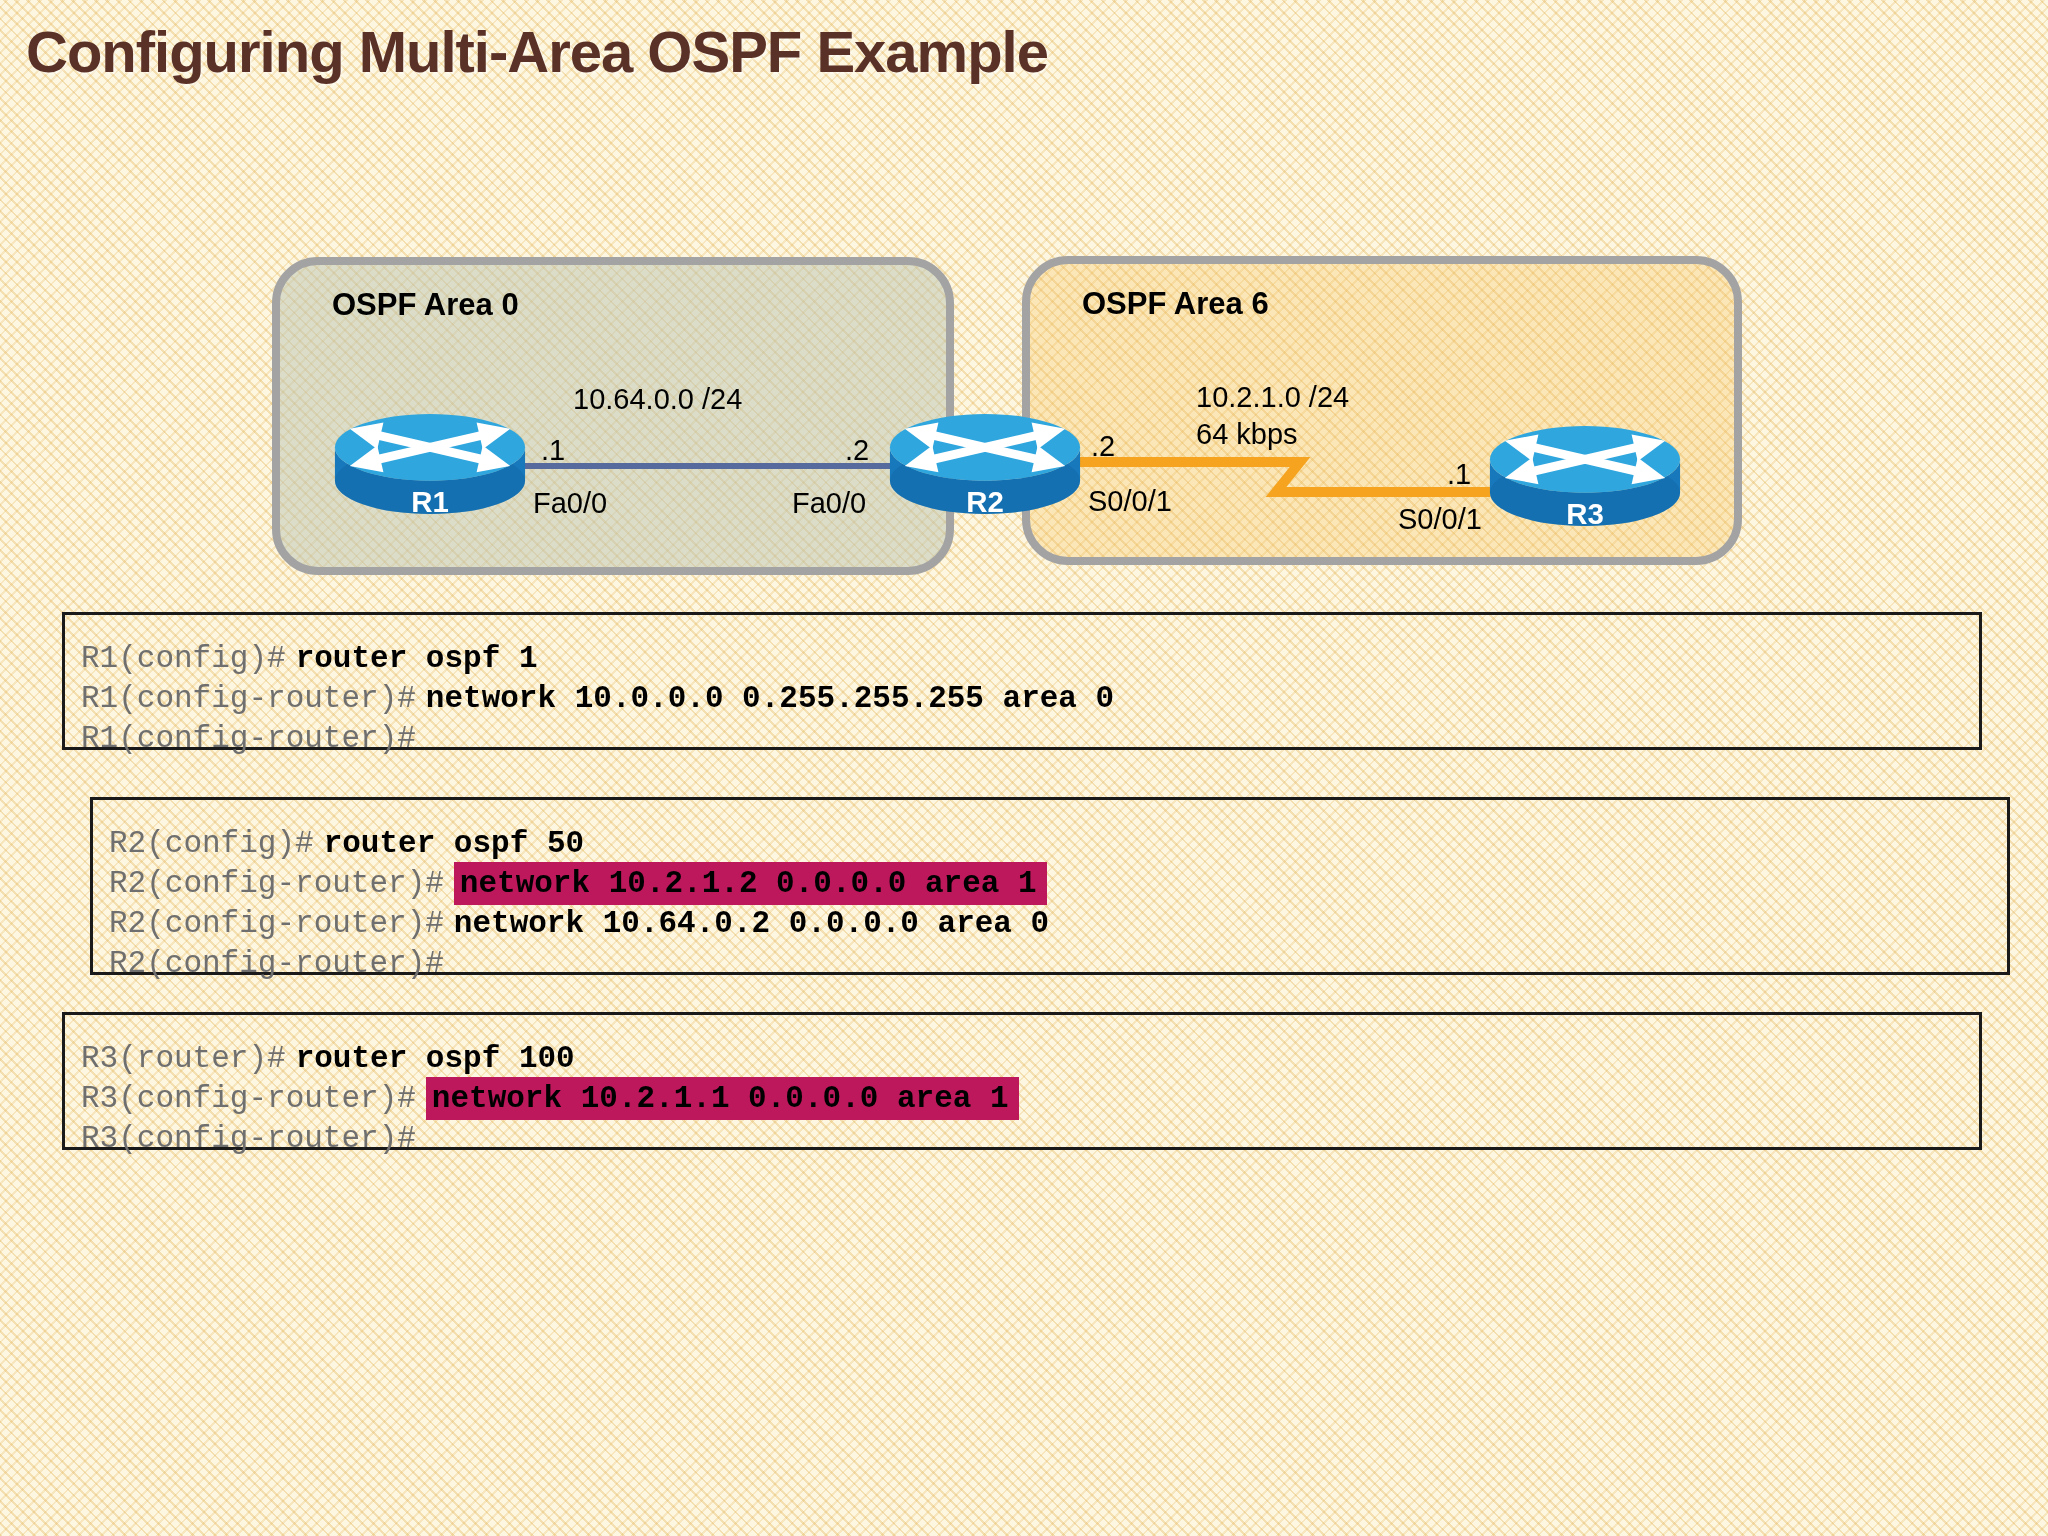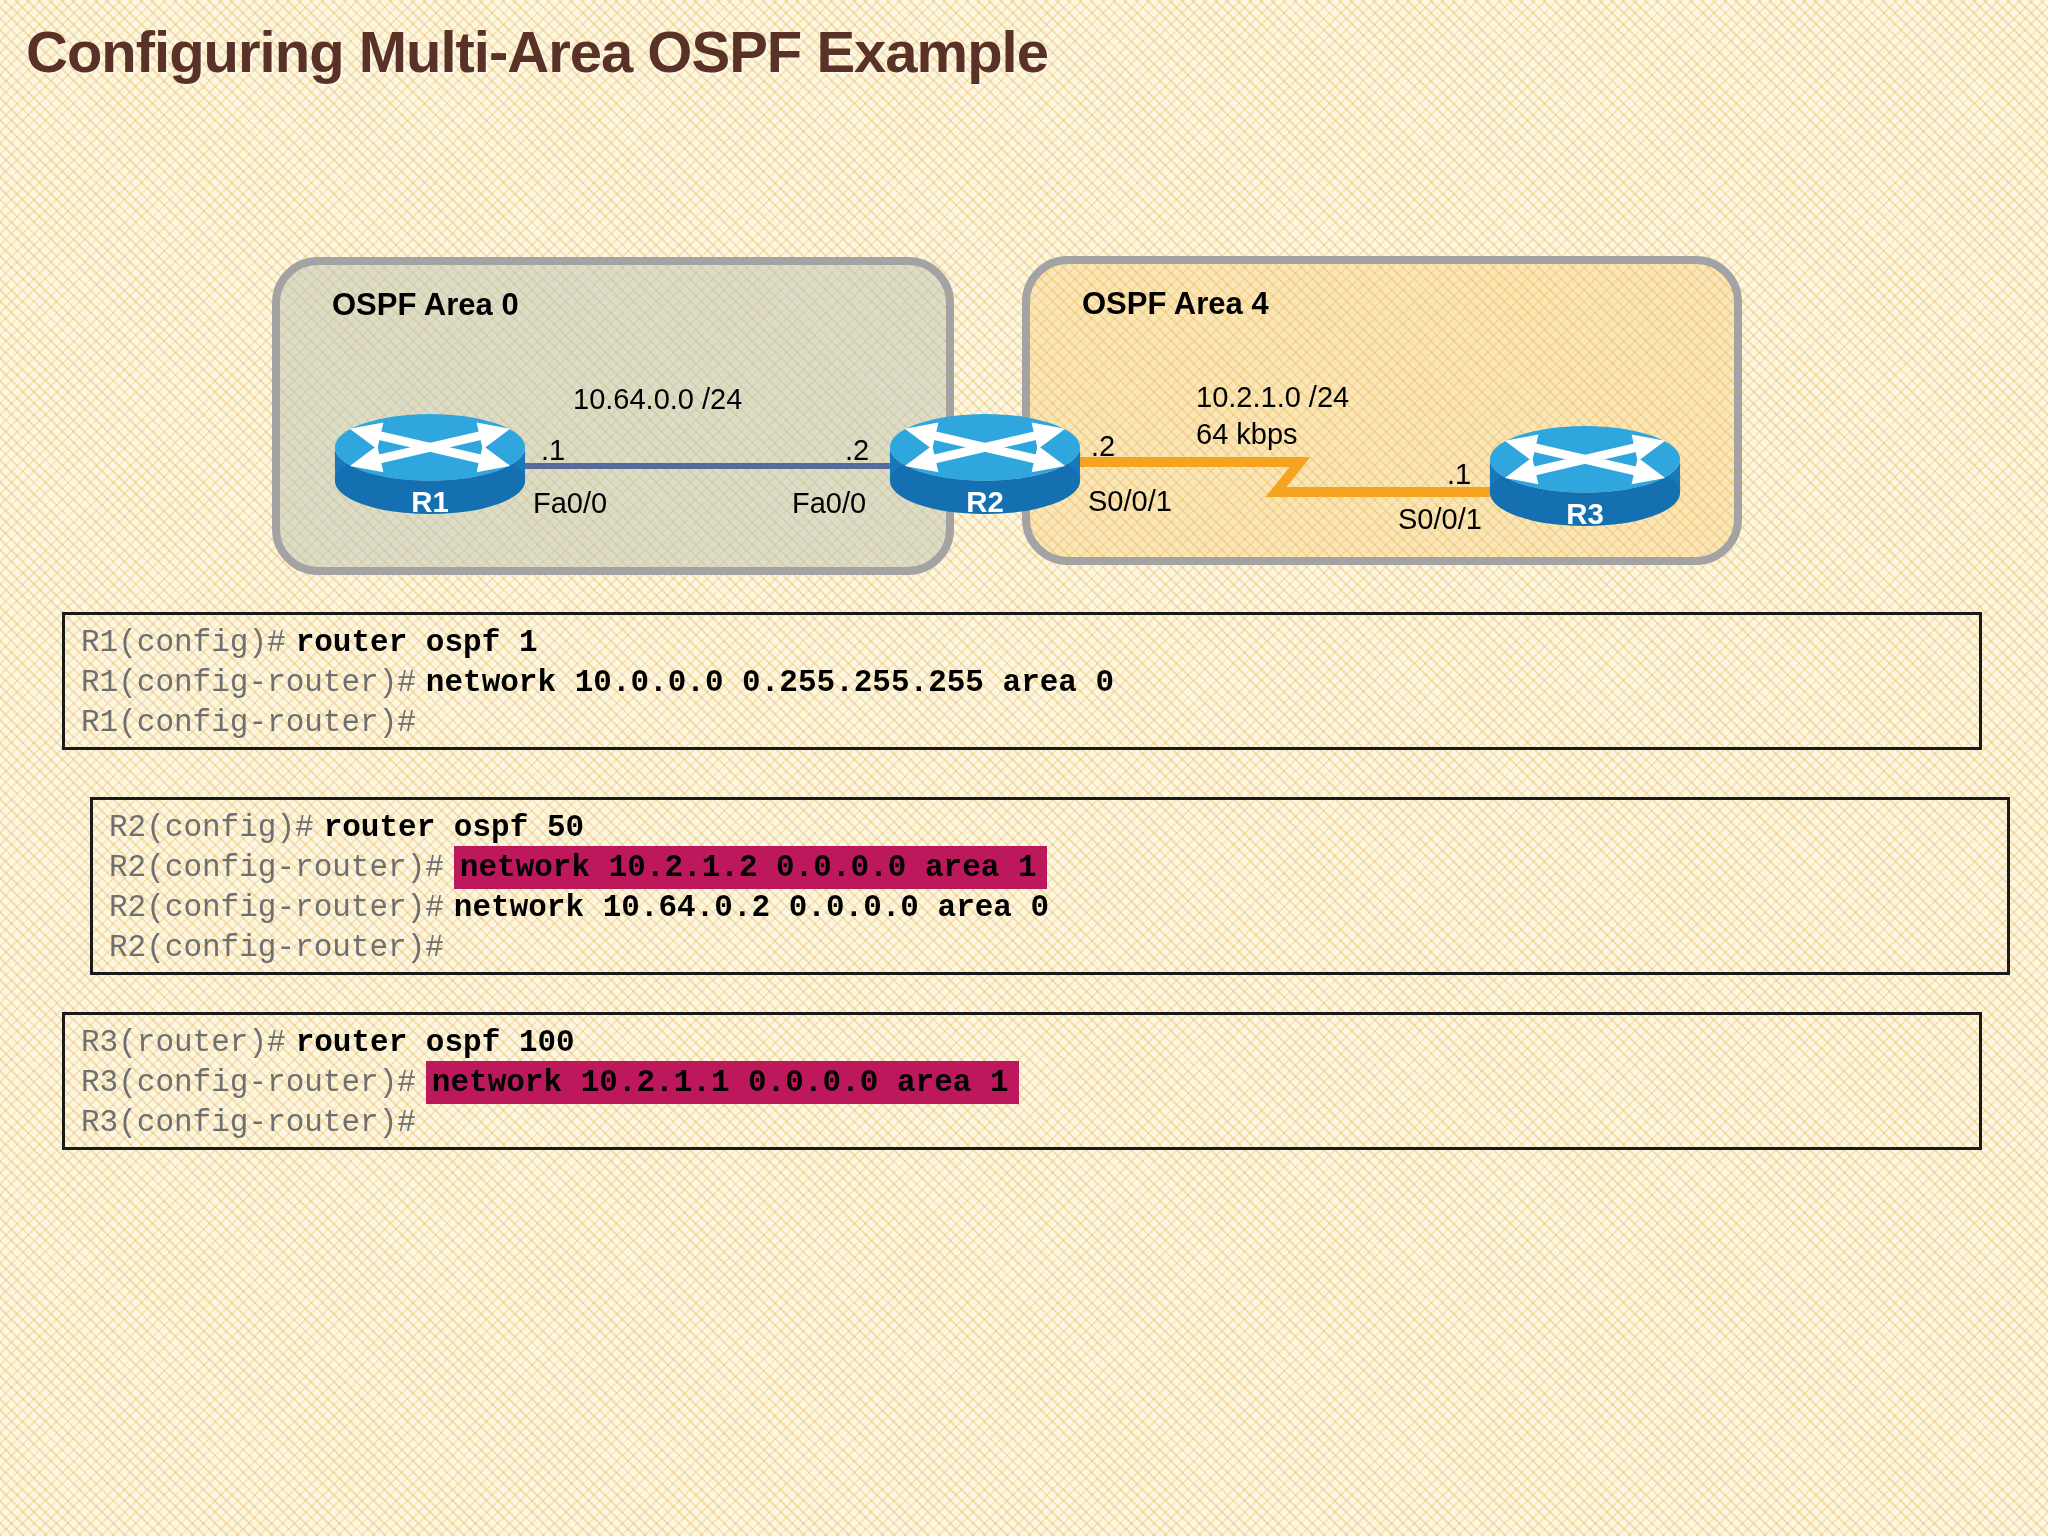--- a/index.html
+++ b/index.html
@@ -40,21 +40,21 @@
   .router svg{width:100%;height:100%;}
   .router text{font-family:"Liberation Sans",sans-serif;font-weight:bold;fill:#fff;}
 
   
   .dlabel{position:absolute;font-size:29px;color:#000;white-space:nowrap;}
 
   
   .terminal{
     position:absolute;left:62px;width:1920px;
     border:3px solid #1a1a1a;box-sizing:border-box;
-    padding:8px 0 8px 16px;
+    padding:24px 0 8px 16px;
     font-family:"Liberation Mono", monospace;font-size:31px;
   }
   .t1{top:612px;height:138px;}
   .t2{top:797px;height:178px;margin-left:28px;}
   .t3{top:1012px;height:138px;}
   .tline{height:40px;line-height:40px;white-space:pre;}
   .prompt{color:#6f6f6f;}
   .cmd{color:#000;font-weight:bold;margin-left:10px;}
   .cmd.hl{background:#be185d;padding:4px 10px 4px 6px;}
 </style>
@@ -62,21 +62,21 @@
 <body>
 
 <div class="stage">
 
   <h1 class="slide-title">Configuring Multi-Area OSPF Example</h1>
 
   <div class="area area0">
     <div class="area-label">OSPF Area 0</div>
   </div>
   <div class="area area1">
-    <div class="area-label">OSPF Area 4</div>
+    <div class="area-label">OSPF Area 6</div>
   </div>
 
   <svg class="links">
     <path d="M525 466 H 892" stroke="#566a9e" stroke-width="6" fill="none"></path>
     <path d="M1080 462 H 1300 L 1276 492 H 1490" stroke="#f6a41f" stroke-width="10" fill="none"></path>
   </svg>
 
   <div class="router" style="left:332px;top:406px;">
     <svg viewBox="0 0 200 116">
       <path d="M3 40 L3 74 A97 34 0 0 0 197 74 L197 40 A97 34 0 0 1 3 40 Z" fill="#1878bc"></path>

